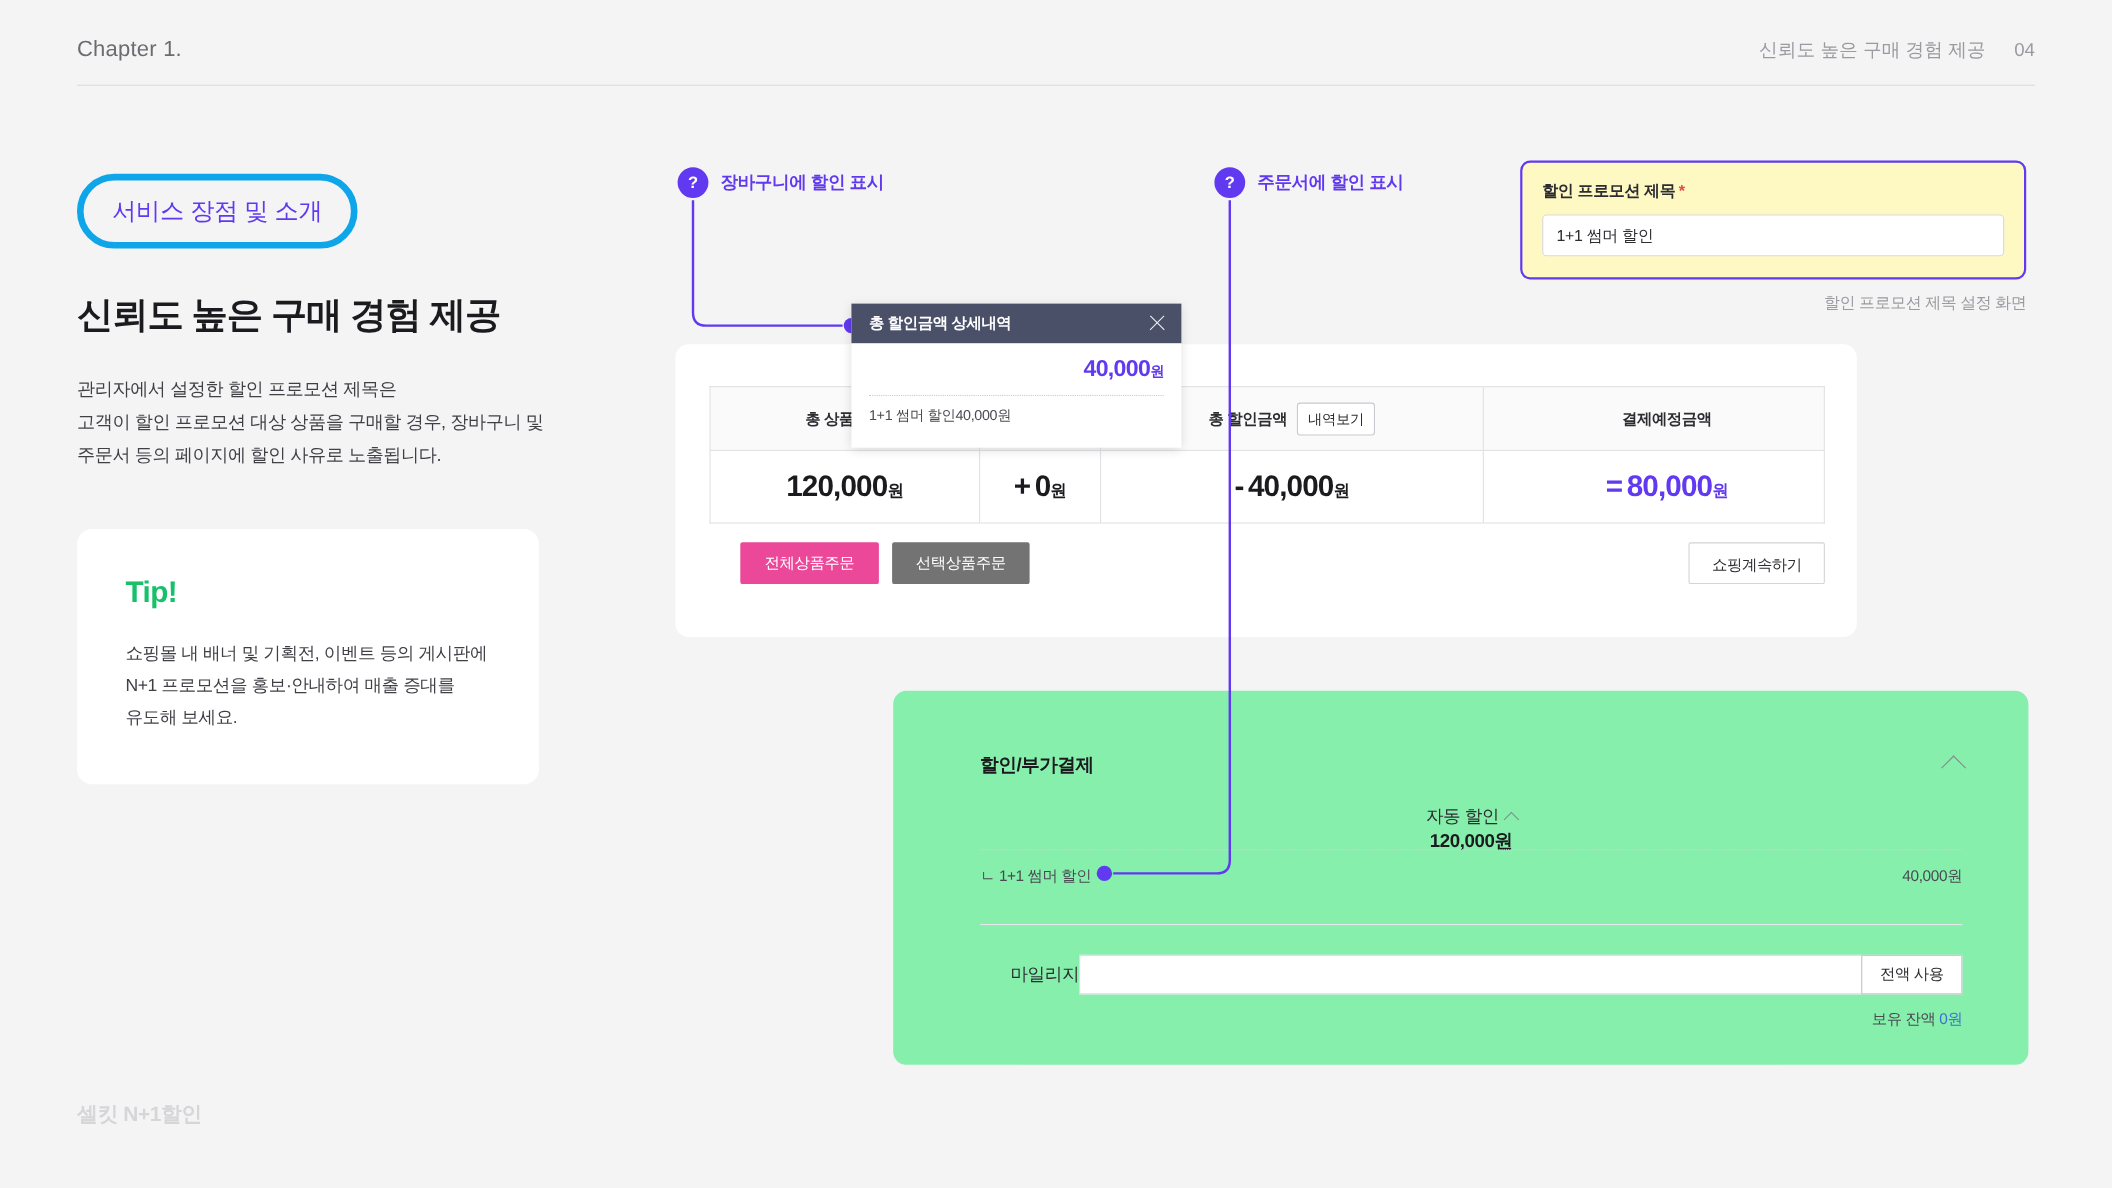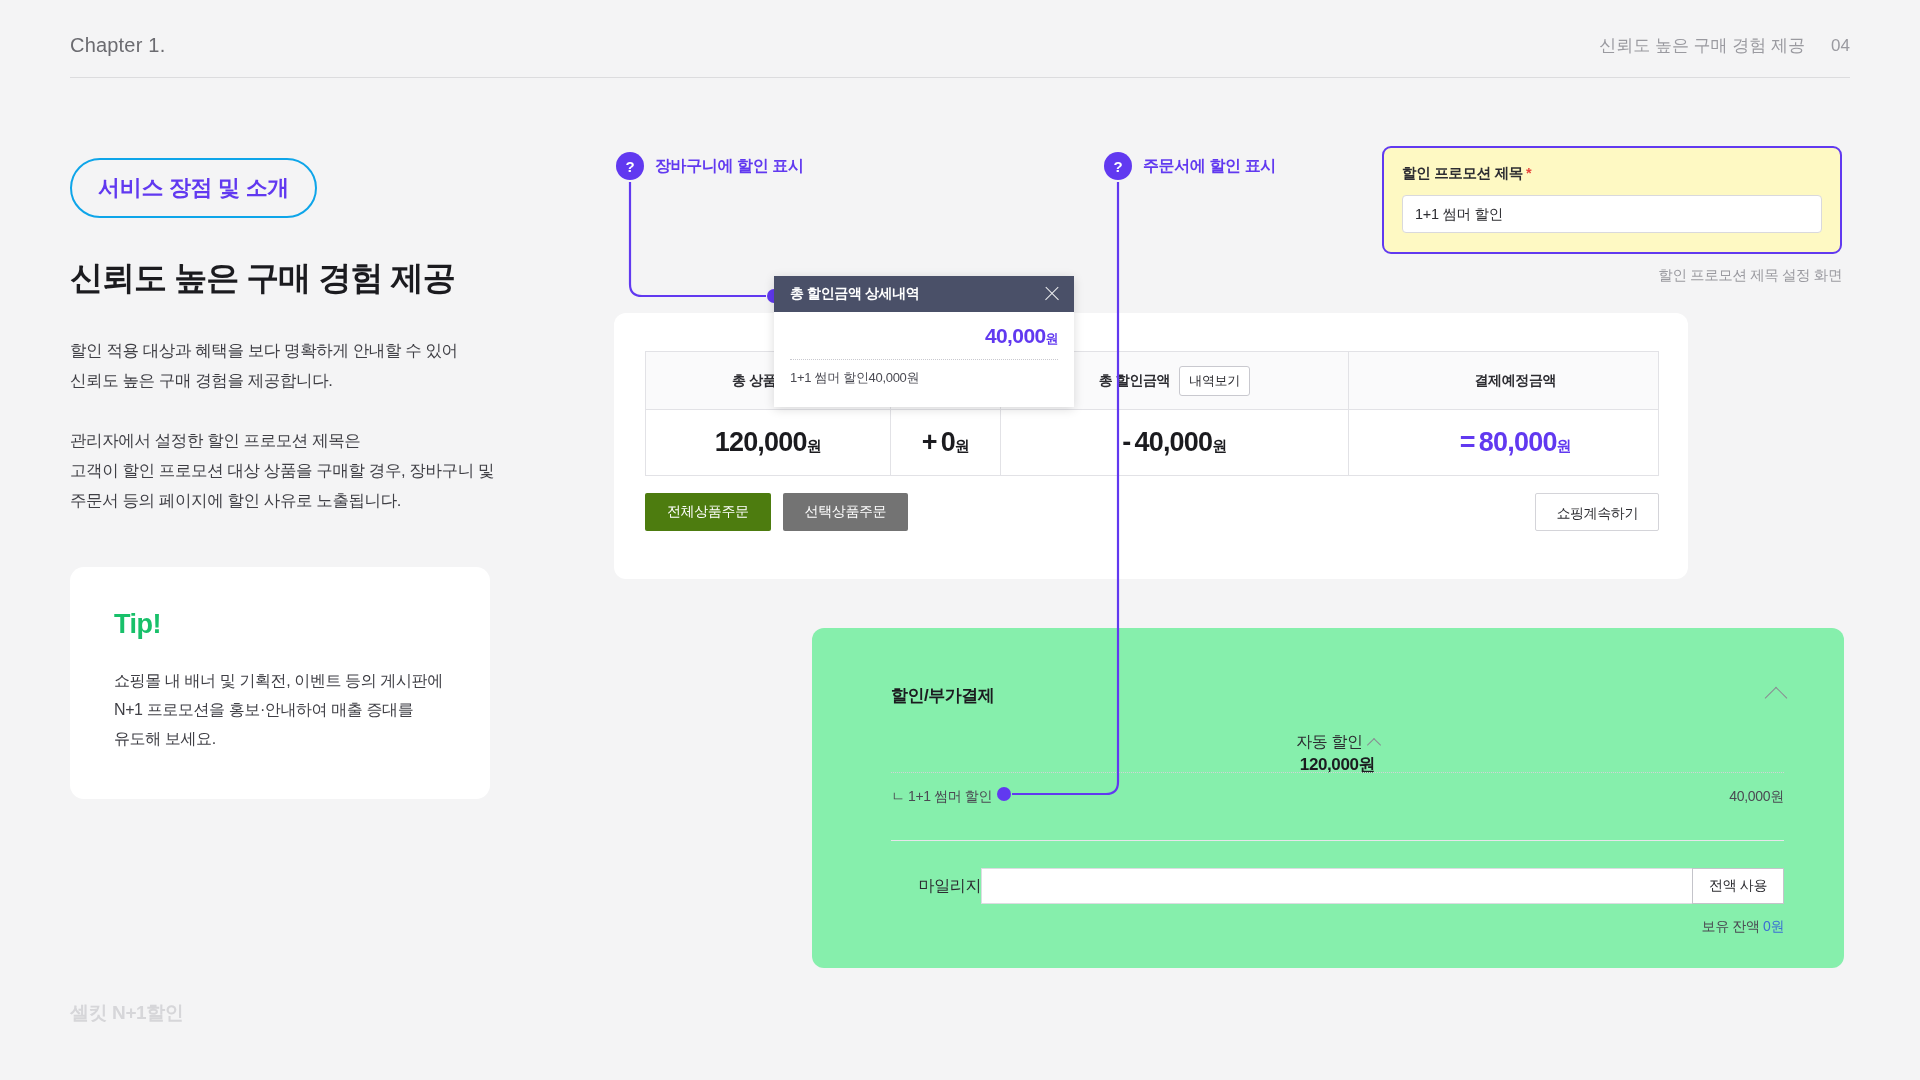--- a/index.html
+++ b/index.html
@@ -43,25 +43,25 @@
 
   
   .left-col {
     position: absolute;
     left: 70px;
     top: 158px;
     width: 430px;
   }
   .pill-badge {
     display: inline-block;
-    border: 2px solid #0ea5e9;
+    border: 6px solid #0ea5e9;
     border-radius: 40px;
     padding: 13px 26px;
     font-size: 22px;
-    font-weight: bold;
+    font-weight: normal;
     color: #6139f0;
     letter-spacing: -.3px;
   }
   .main-title {
     margin-top: 38px;
     font-size: 33px;
     font-weight: bold;
     color: #1b1b1f;
     letter-spacing: -1px;
   }
@@ -257,21 +257,21 @@
   .btn {
     font-family: inherit;
     font-size: 14px;
     letter-spacing: -.4px;
     border: none;
     cursor: pointer;
     height: 38px;
     padding: 0 22px;
     border-radius: 2px;
   }
-  .btn-primary { background: #4d7c0f; color: #fff; }
+  .btn-primary { background: #ec4899; color: #fff; margin-left: 28px; }
   .btn-secondary { background: #737373; color: #fff; margin-left: 12px; }
   .btn-outline {
     background: #fff;
     color: #2c2c31;
     border: 1px solid #d4d4d9;
     margin-left: auto;
     padding: 11px 20px;
   }
 
   
@@ -489,24 +489,20 @@
   <div class="header-right">
     <span>신뢰도 높은 구매 경험 제공</span>
     <span class="header-page-num">04</span>
   </div>
 </div>
 
 <div class="left-col">
   <div class="pill-badge">서비스 장점 및 소개</div>
   <h1 class="main-title">신뢰도 높은 구매 경험 제공</h1>
 
-  <p class="body-para">
-    <span>할인 적용 대상과 혜택을 보다 명확하게 안내할 수 있어</span><br>
-    <span>신뢰도 높은 구매 경험을 제공합니다.</span>
-  </p>
 
   <p class="body-para second">
     <span>관리자에서 설정한 할인 프로모션 제목은</span><br>
     <span>고객이 할인 프로모션 대상 상품을 구매할 경우, 장바구니 및</span><br>
     <span>주문서 등의 페이지에 할인 사유로 노출됩니다.</span>
   </p>
 
   <div class="tip-card">
     <div class="tip-title">Tip!</div>
     <p class="tip-body">

